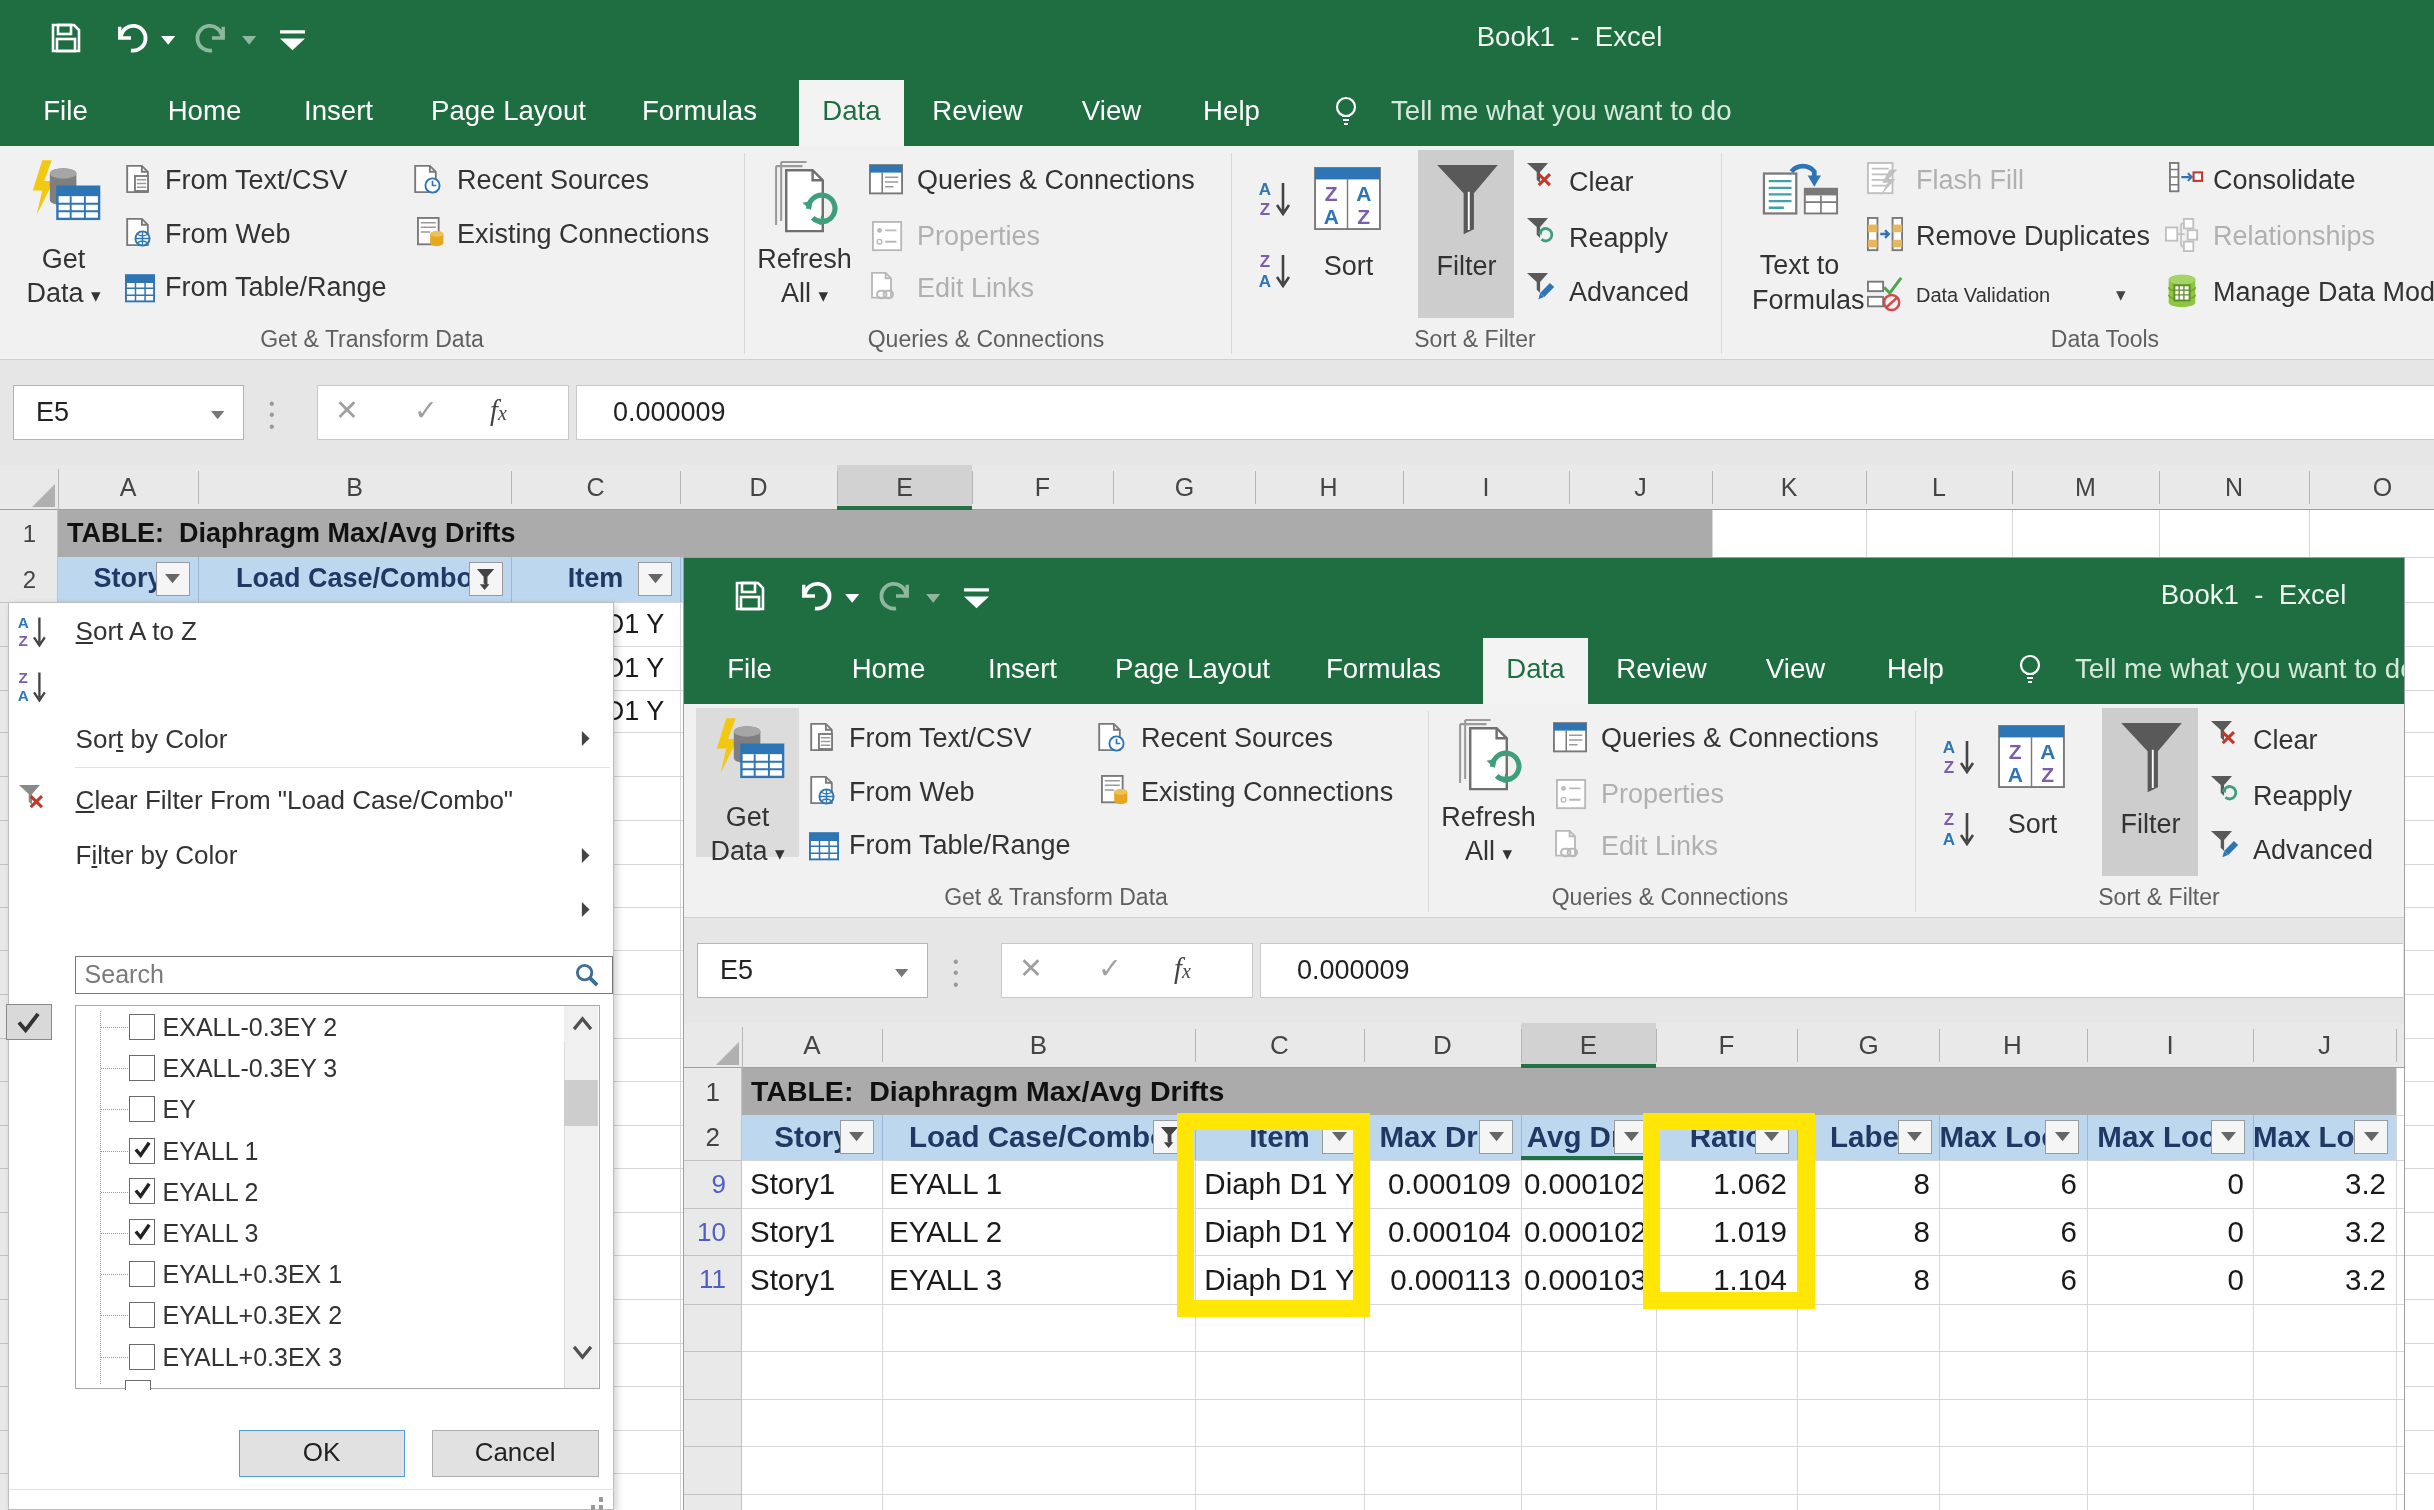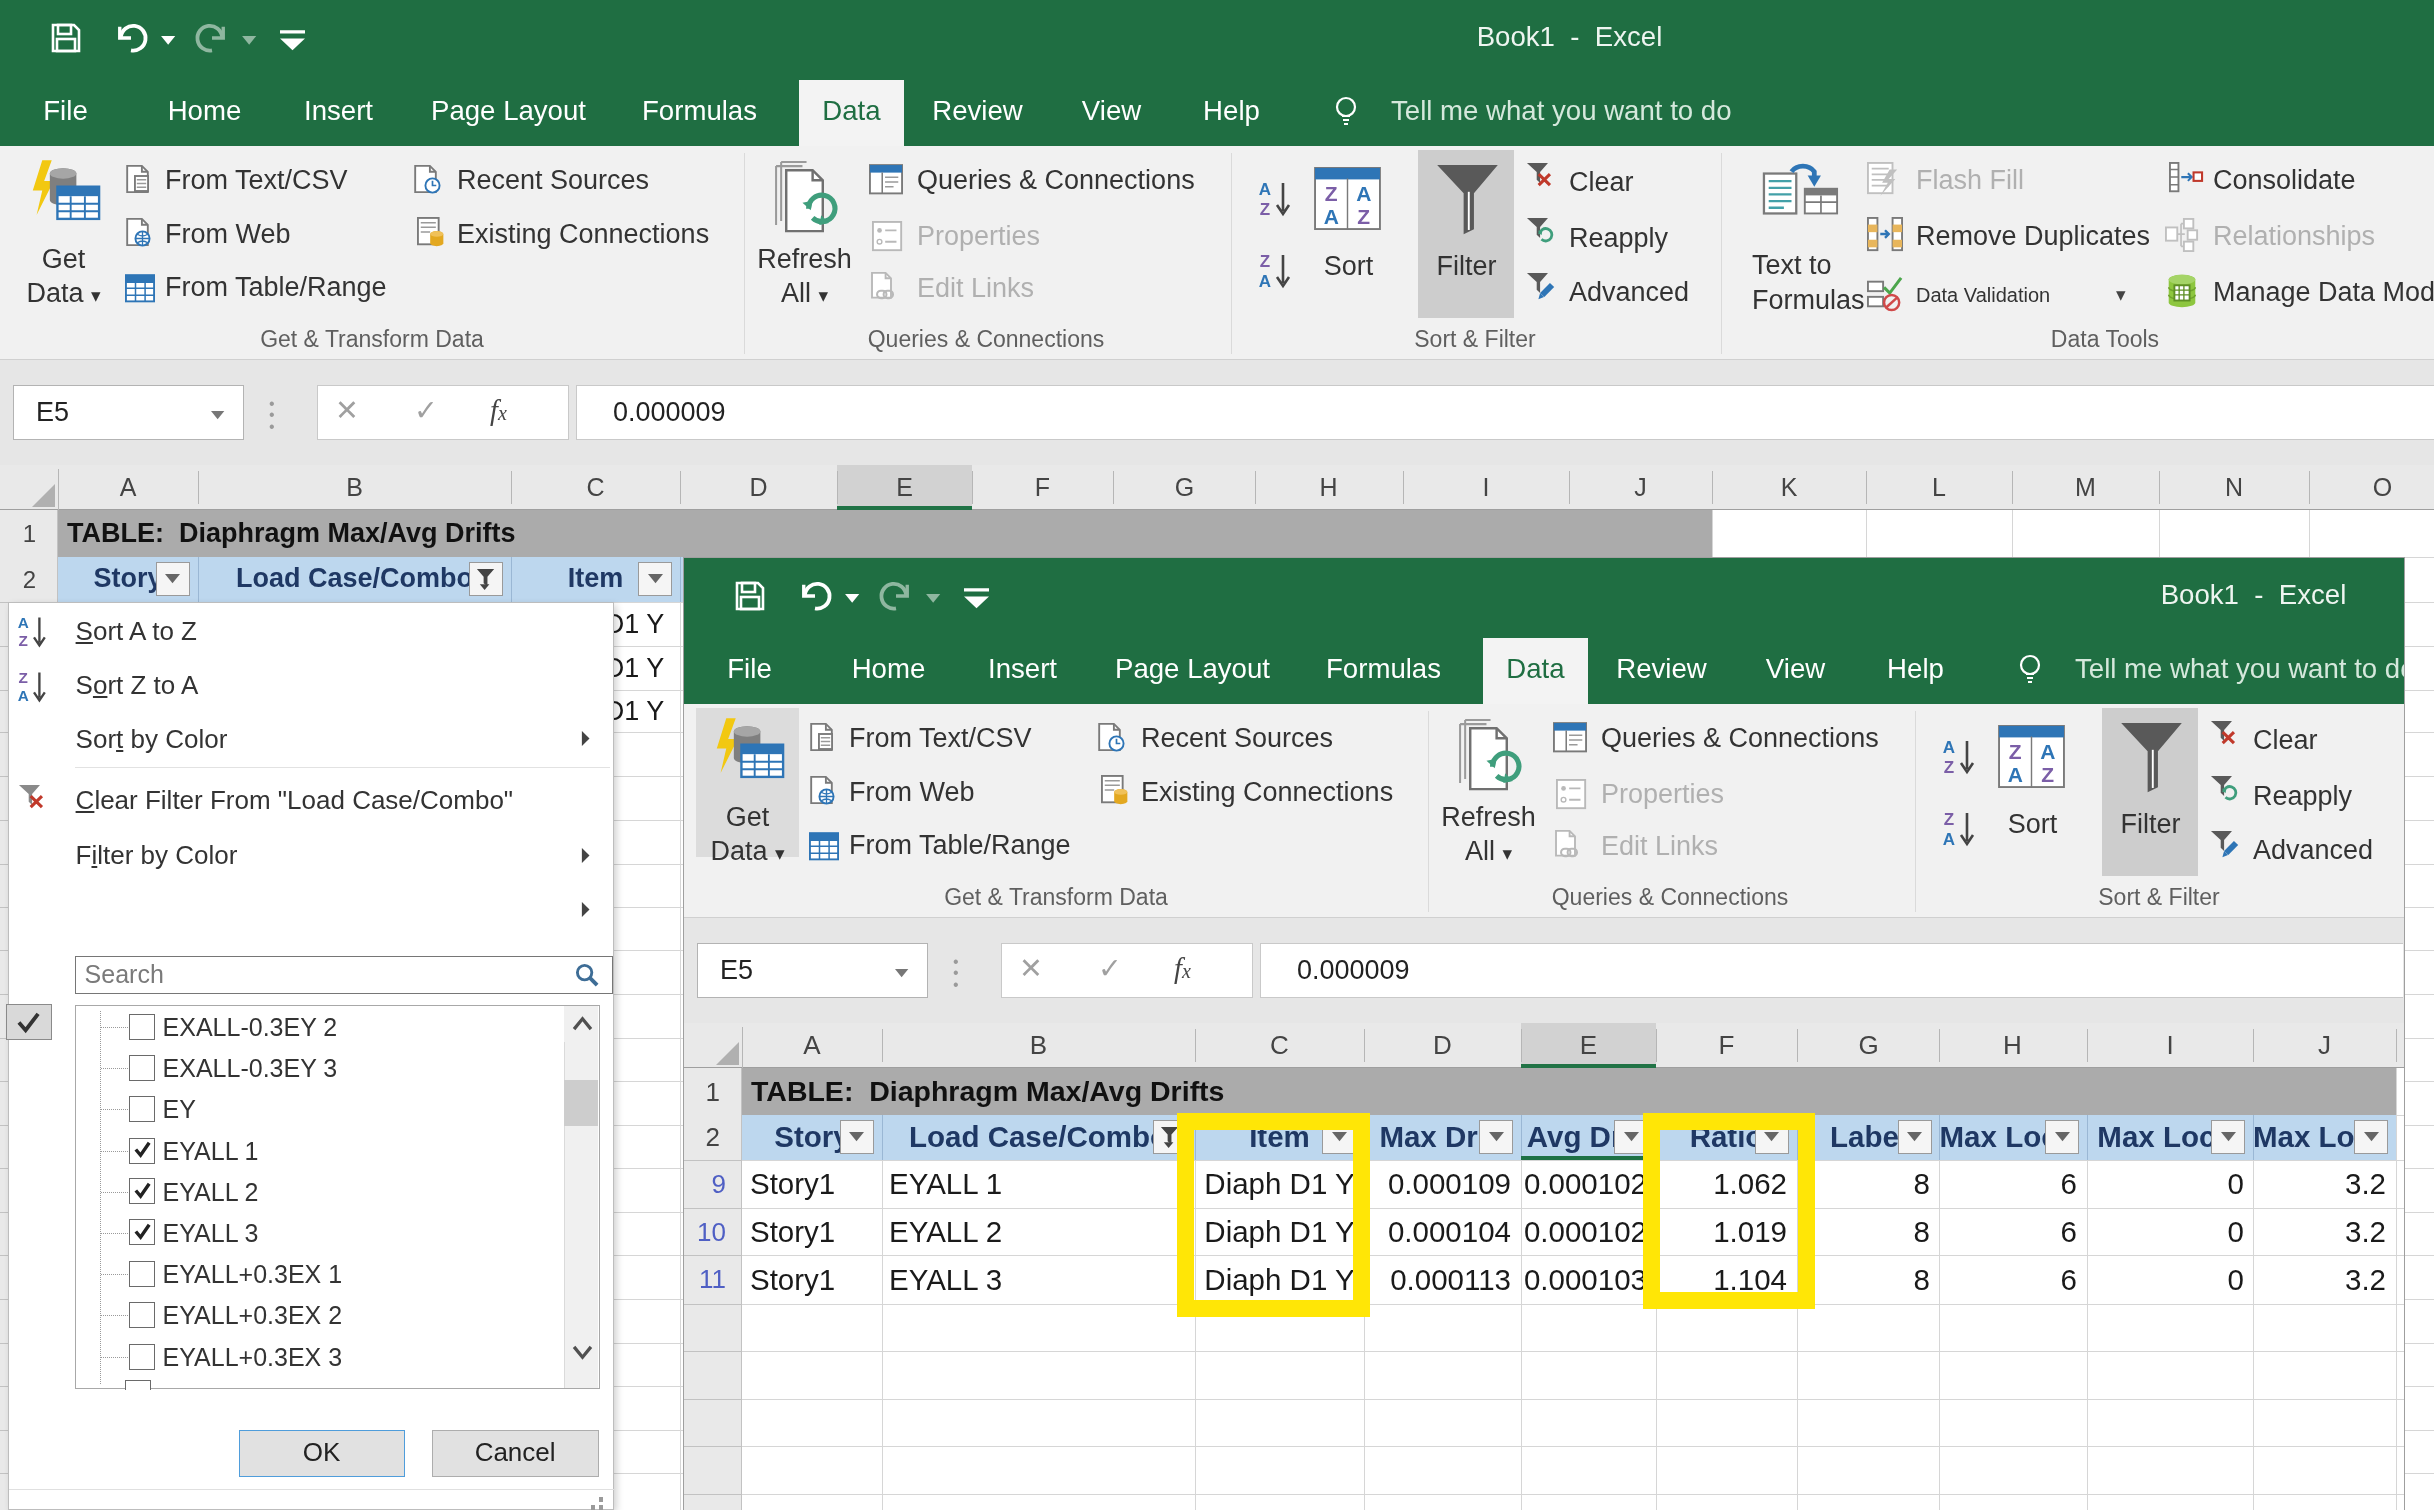--- a/index.html
+++ b/index.html
@@ -196,21 +196,21 @@
       <rect x="1" y="14" width="34" height="42" fill="#fff" stroke="#7a7a7a" stroke-width="2.4"></rect>
       <path d="M6 22 h24 M6 29 h24 M6 36 h24 M6 43 h24 M6 50 h16" stroke="#43a0a8" stroke-width="2.4"></path>
       <path d="M30 12 a14 12 0 0 1 24 0 l0 6" fill="none" stroke="#2e75b6" stroke-width="5"></path>
       <path d="M47 16 h14 l-7 12 Z" fill="#2e75b6"></path>
       <g>
         <rect x="44" y="30" width="34" height="26" fill="#fff" stroke="#7a7a7a" stroke-width="2"></rect>
         <rect x="44" y="30" width="34" height="7" fill="#7a7a7a"></rect>
         <path d="M44 44 h34 M61 37 v19" stroke="#7a7a7a" stroke-width="1.8"></path>
       </g>
     </svg>
-<div style="left:1752px;top:251px;width:95px;height:28.5px;line-height:28.5px;font-size:27px;color:#333;text-align:left">Text to</div>
+<div style="left:1752px;top:251px;width:95px;height:28.5px;line-height:28.5px;font-size:27px;color:#333;text-align:center">Text to</div>
 <div style="left:1752px;top:286px;width:95px;height:28.5px;line-height:28.5px;font-size:27px;color:#333;text-align:center">Formulas</div>
 <svg style="left:1867px;top:162px" width="34" height="34" viewBox="0 0 36 36">
       <rect x="1" y="1" width="26.0" height="32.0" fill="#fff" stroke="#c0c0c0" stroke-width="2"></rect>
       <path d="M5.0 7.0 h18.0 M5.0 13.0 h18.0 M5.0 19.0 h18.0 M5.0 25.0 h18.0" stroke="#c0c0c0" stroke-width="1.8"></path>
       <path d="M24.0 8.0 L16.0 22.0 L22.0 22.0 L14.0 36.0 L30.0 18.0 L23.0 18.0 L32.0 8.0 Z" fill="#c0c0c0"></path>
     </svg>
 <div style="left:1916px;top:166px;width:190px;height:28.5px;line-height:28.5px;font-size:27px;color:#b0b0b0">Flash Fill</div>
 <svg style="left:1867px;top:217px" width="36" height="36" viewBox="0 0 38 38">
       <rect x="1" y="1" width="10.0" height="34.0" fill="#fff" stroke="#7a7a7a" stroke-width="2"></rect>
       <rect x="1" y="8.0" width="10.0" height="8.0" fill="#e8b65c"></rect>
@@ -491,21 +491,20 @@
       <text x="7.6" y="15.2" font-size="16.15" font-weight="bold" text-anchor="middle" font-family="Liberation Sans"><tspan fill="#2e75b6">A</tspan></text>
       <text x="7.6" y="34.199999999999996" font-size="16.15" font-weight="bold" text-anchor="middle" font-family="Liberation Sans"><tspan fill="#7b5ea7">Z</tspan></text>
       <path d="M24.7 3.8 V30.4 M19.0 24.7 L24.7 33.25 L30.4 24.7" fill="none" stroke="#444" stroke-width="2.4699999999999998"></path>
     </svg>
 <div style="left:67px;top:8.6px;width:447px;height:38px;line-height:38px;font-size:26px;color:#333"><u>S</u>ort A to Z</div>
 <svg style="left:7.6px;top:66px" width="36" height="36" viewBox="0 0 38 38">
       <text x="7.6" y="15.2" font-size="16.15" font-weight="bold" text-anchor="middle" font-family="Liberation Sans"><tspan fill="#7b5ea7">Z</tspan></text>
       <text x="7.6" y="34.199999999999996" font-size="16.15" font-weight="bold" text-anchor="middle" font-family="Liberation Sans"><tspan fill="#2e75b6">A</tspan></text>
       <path d="M24.7 3.8 V30.4 M19.0 24.7 L24.7 33.25 L30.4 24.7" fill="none" stroke="#444" stroke-width="2.4699999999999998"></path>
     </svg>
-<div style="left:67px;top:63px;width:447px;height:38px;line-height:38px;font-size:26px;color:#333">S<u>o</u>rt Z to A</div>
 <div style="left:67px;top:117px;width:447px;height:38px;line-height:38px;font-size:26px;color:#333">Sor<u>t</u> by Color</div>
 <svg style="left:571px;top:126px" width="11.4" height="19" viewBox="0 0 12 20">
       <path d="M2 2 L10 10 L2 18 Z" fill="#444"></path>
     </svg>
 <div style="left:66px;top:164px;width:535px;height:1px;background:#e2e2e2"></div>
 <svg style="left:9.5px;top:181px" width="31" height="34" viewBox="0 0 33 36">
       <path d="M1 1 H23.400000000000002 L15.0 10.530000000000001 V22.23 L11.4 18.720000000000002 V10.530000000000001 Z" fill="#8a8a8a"></path>
       <path d="M13.5 12.870000000000003 L25.5 24.570000000000004 M25.5 12.870000000000003 L13.5 24.570000000000004" stroke="#c0392b" stroke-width="3.3" fill="none"></path>
     </svg>
 <div style="left:67px;top:178px;width:447px;height:38px;line-height:38px;font-size:26px;color:#333"><u>C</u>lear Filter From "Load Case/Combo"</div>

